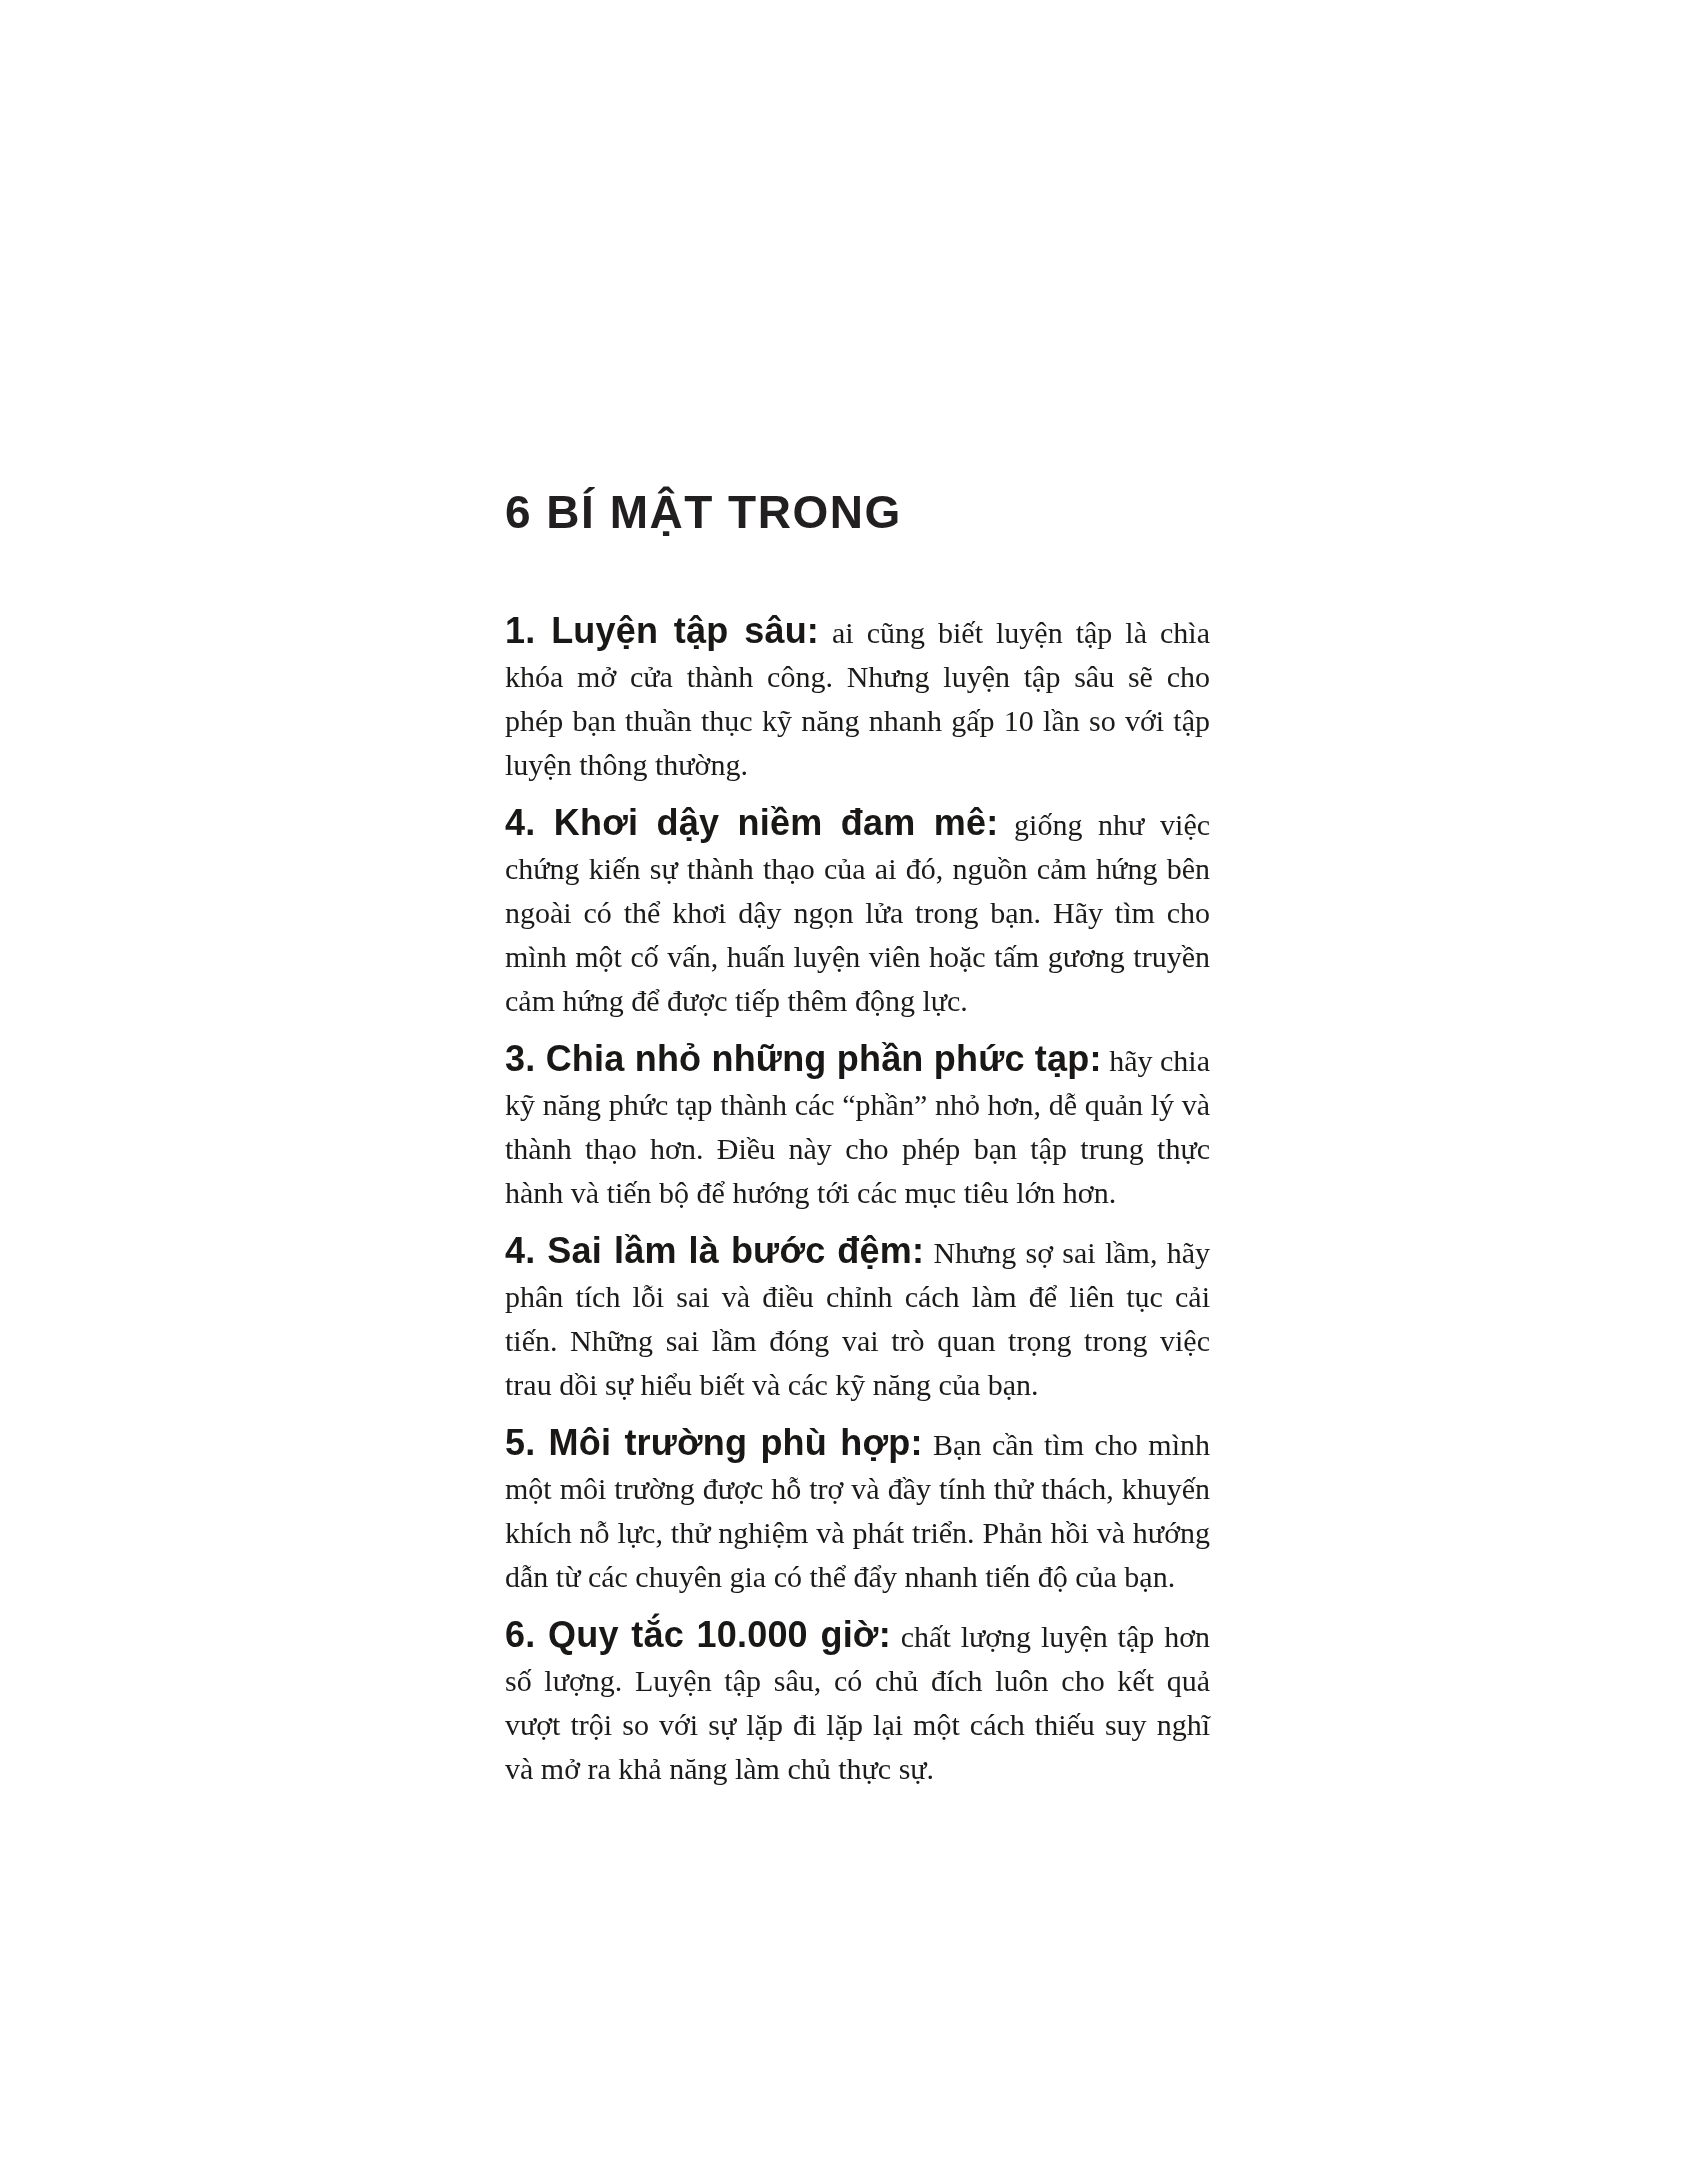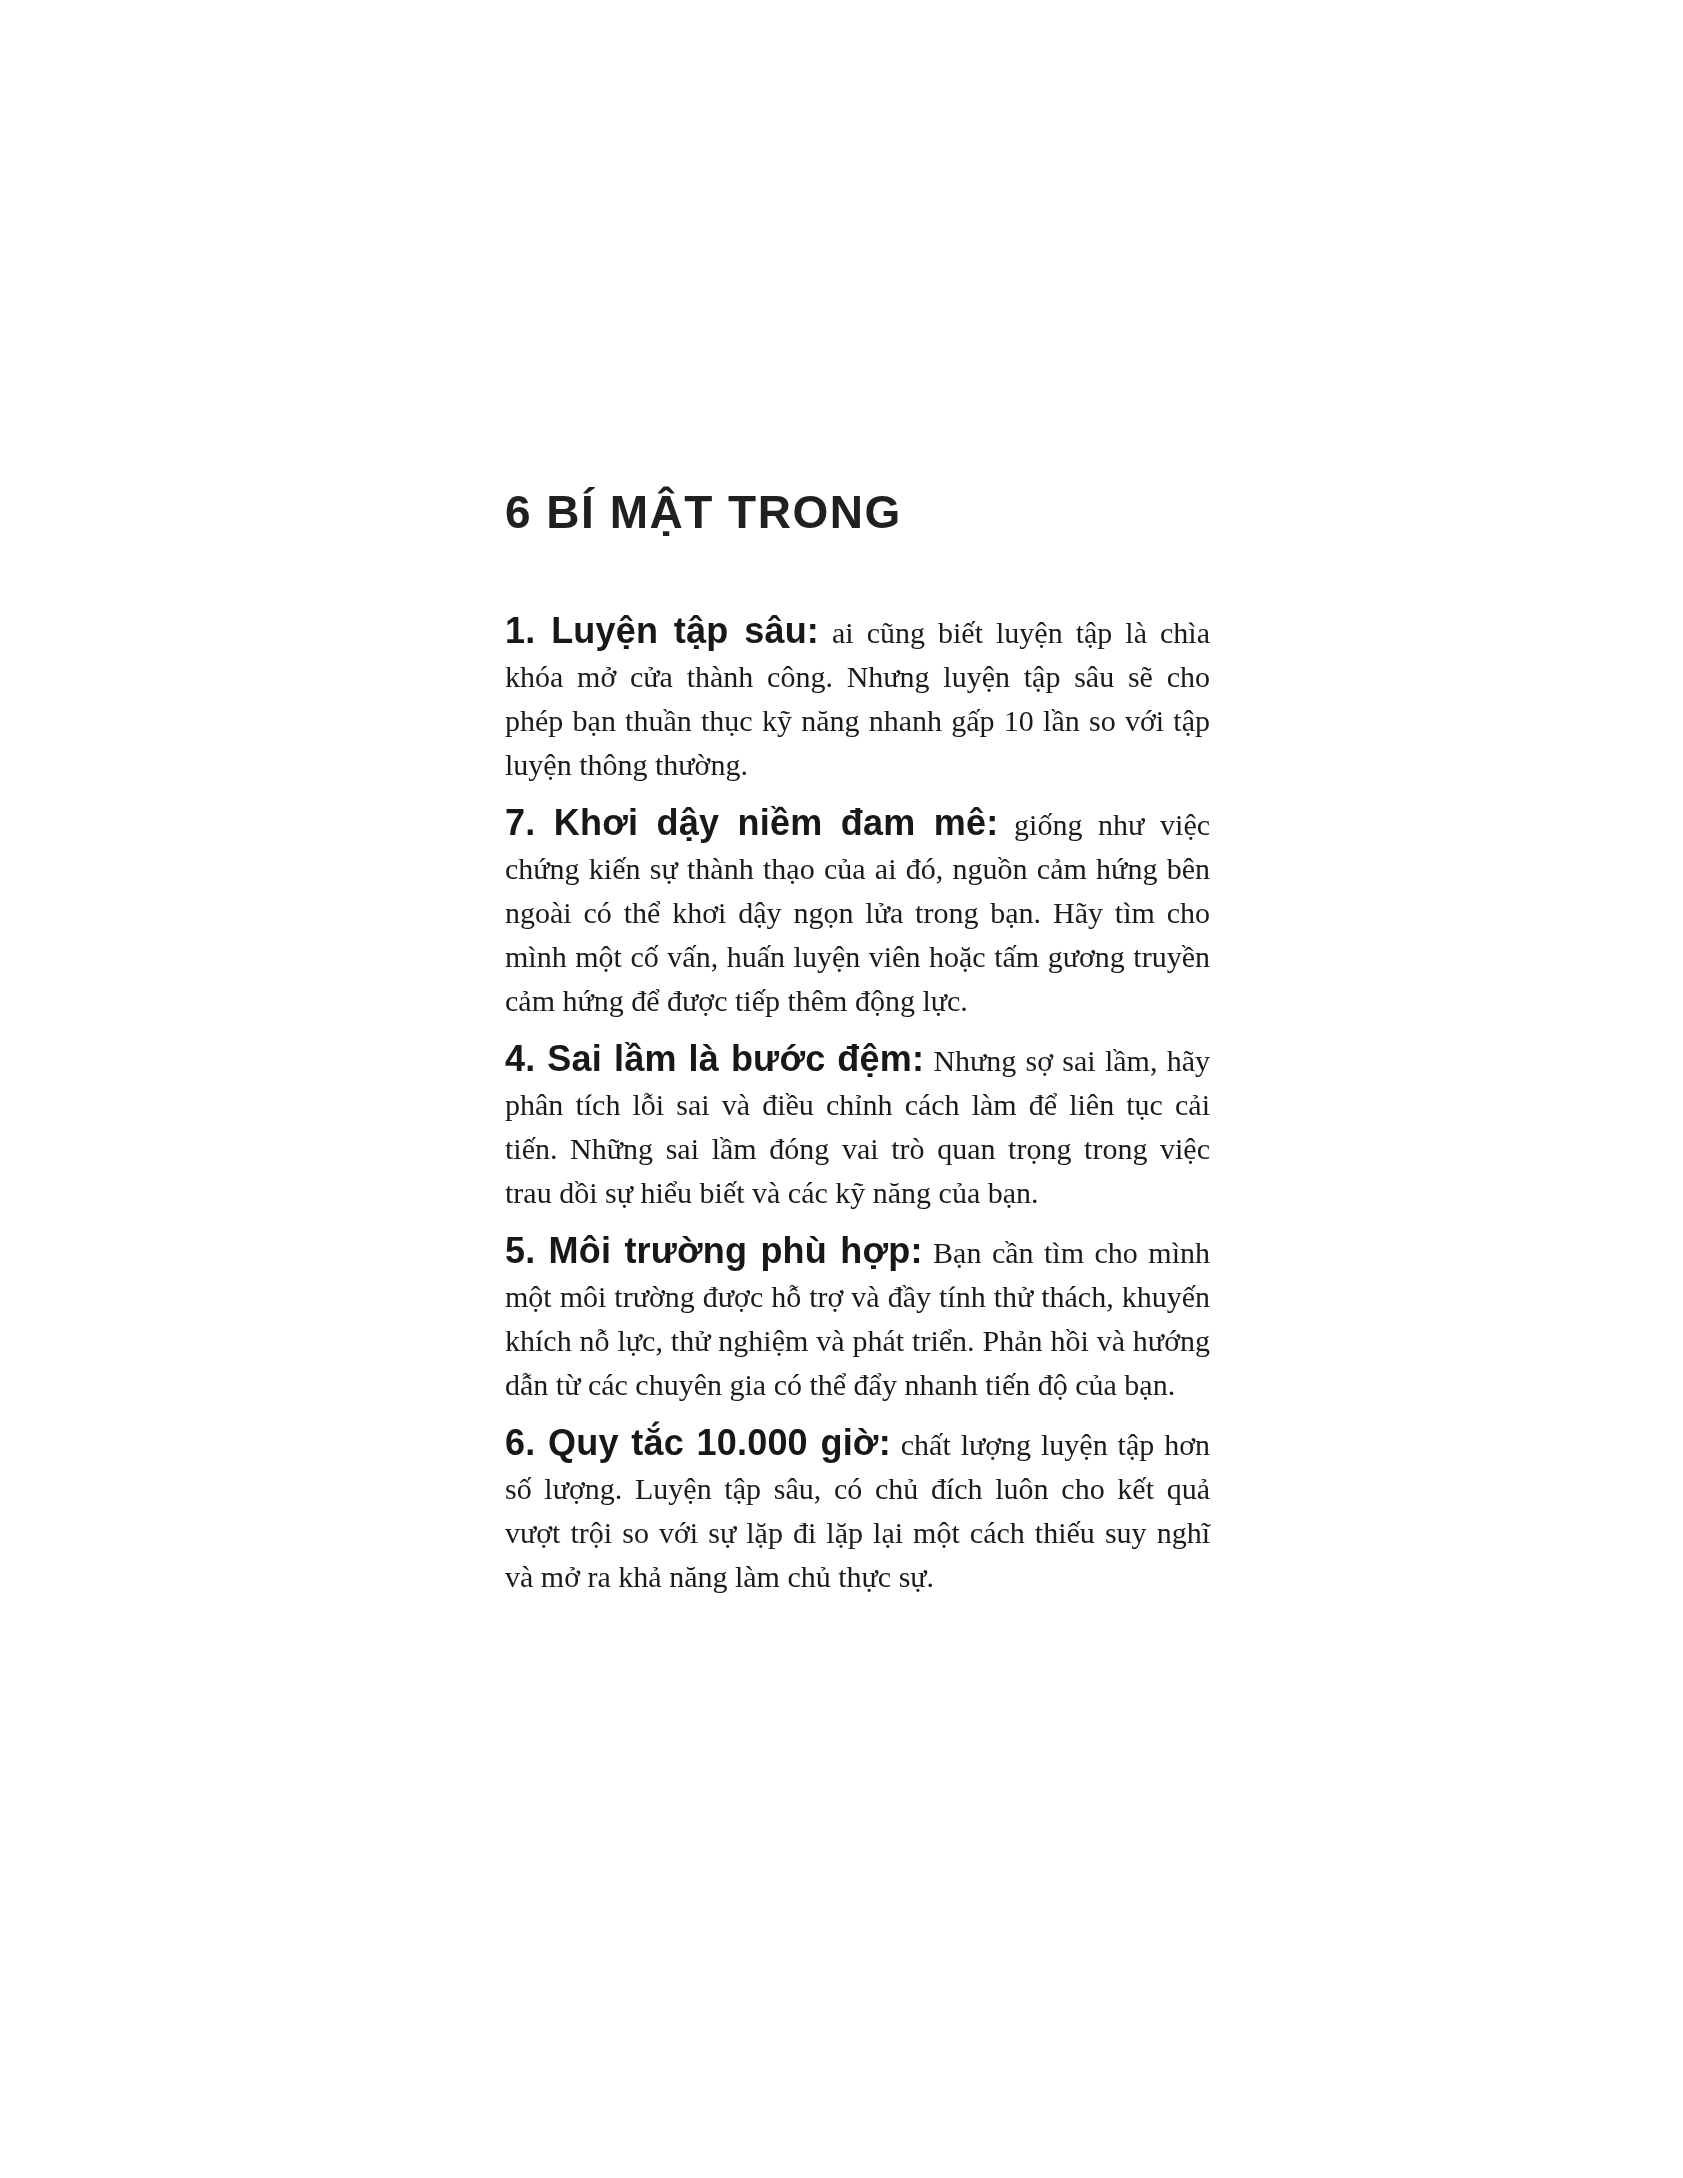--- a/index.html
+++ b/index.html
@@ -61,22 +61,23 @@
   <div class="content">
 
     <h1 class="title">
       <span>6 BÍ MẬT TRONG</span>
     </h1>
 
     <div class="body-text">
 
       <p class="para"><strong class="lead">1. Luyện tập sâu:</strong> <span>ai cũng biết luyện tập là chìa khóa mở cửa thành công. Nhưng luyện tập sâu sẽ cho phép bạn thuần thục kỹ năng nhanh gấp 10 lần so với tập luyện thông thường.</span></p>
 
-      <p class="para"><strong class="lead">7. Khơi dậy niềm đam mê:</strong> <span>giống như việc chứng kiến sự thành thạo của ai đó, nguồn cảm hứng bên ngoài có thể khơi dậy ngọn lửa trong bạn. Hãy tìm cho mình một cố vấn, huấn luyện viên hoặc tấm gương truyền cảm hứng để được tiếp thêm động lực.</span></p>
+      <p class="para"><strong class="lead">4. Khơi dậy niềm đam mê:</strong> <span>giống như việc chứng kiến sự thành thạo của ai đó, nguồn cảm hứng bên ngoài có thể khơi dậy ngọn lửa trong bạn. Hãy tìm cho mình một cố vấn, huấn luyện viên hoặc tấm gương truyền cảm hứng để được tiếp thêm động lực.</span></p>
 
+      <p class="para"><strong class="lead">3. Chia nhỏ những phần phức tạp:</strong> <span>hãy chia kỹ năng phức tạp thành các “phần” nhỏ hơn, dễ quản lý và thành thạo hơn. Điều này cho phép bạn tập trung thực hành và tiến bộ để hướng tới các mục tiêu lớn hơn.</span></p>
 
       <p class="para"><strong class="lead">4. Sai lầm là bước đệm:</strong> <span>Nhưng sợ sai lầm, hãy phân tích lỗi sai và điều chỉnh cách làm để liên tục cải tiến. Những sai lầm đóng vai trò quan trọng trong việc trau dồi sự hiểu biết và các kỹ năng của bạn.</span></p>
 
       <p class="para"><strong class="lead">5. Môi trường phù hợp:</strong> <span>Bạn cần tìm cho mình một môi trường được hỗ trợ và đầy tính thử thách, khuyến khích nỗ lực, thử nghiệm và phát triển. Phản hồi và hướng dẫn từ các chuyên gia có thể đẩy nhanh tiến độ của bạn.</span></p>
 
       <p class="para"><strong class="lead">6. Quy tắc 10.000 giờ:</strong> <span>chất lượng luyện tập hơn số lượng. Luyện tập sâu, có chủ đích luôn cho kết quả vượt trội so với sự lặp đi lặp lại một cách thiếu suy nghĩ và mở ra khả năng làm chủ thực sự.</span></p>
 
     </div>
   </div>
 </div>

